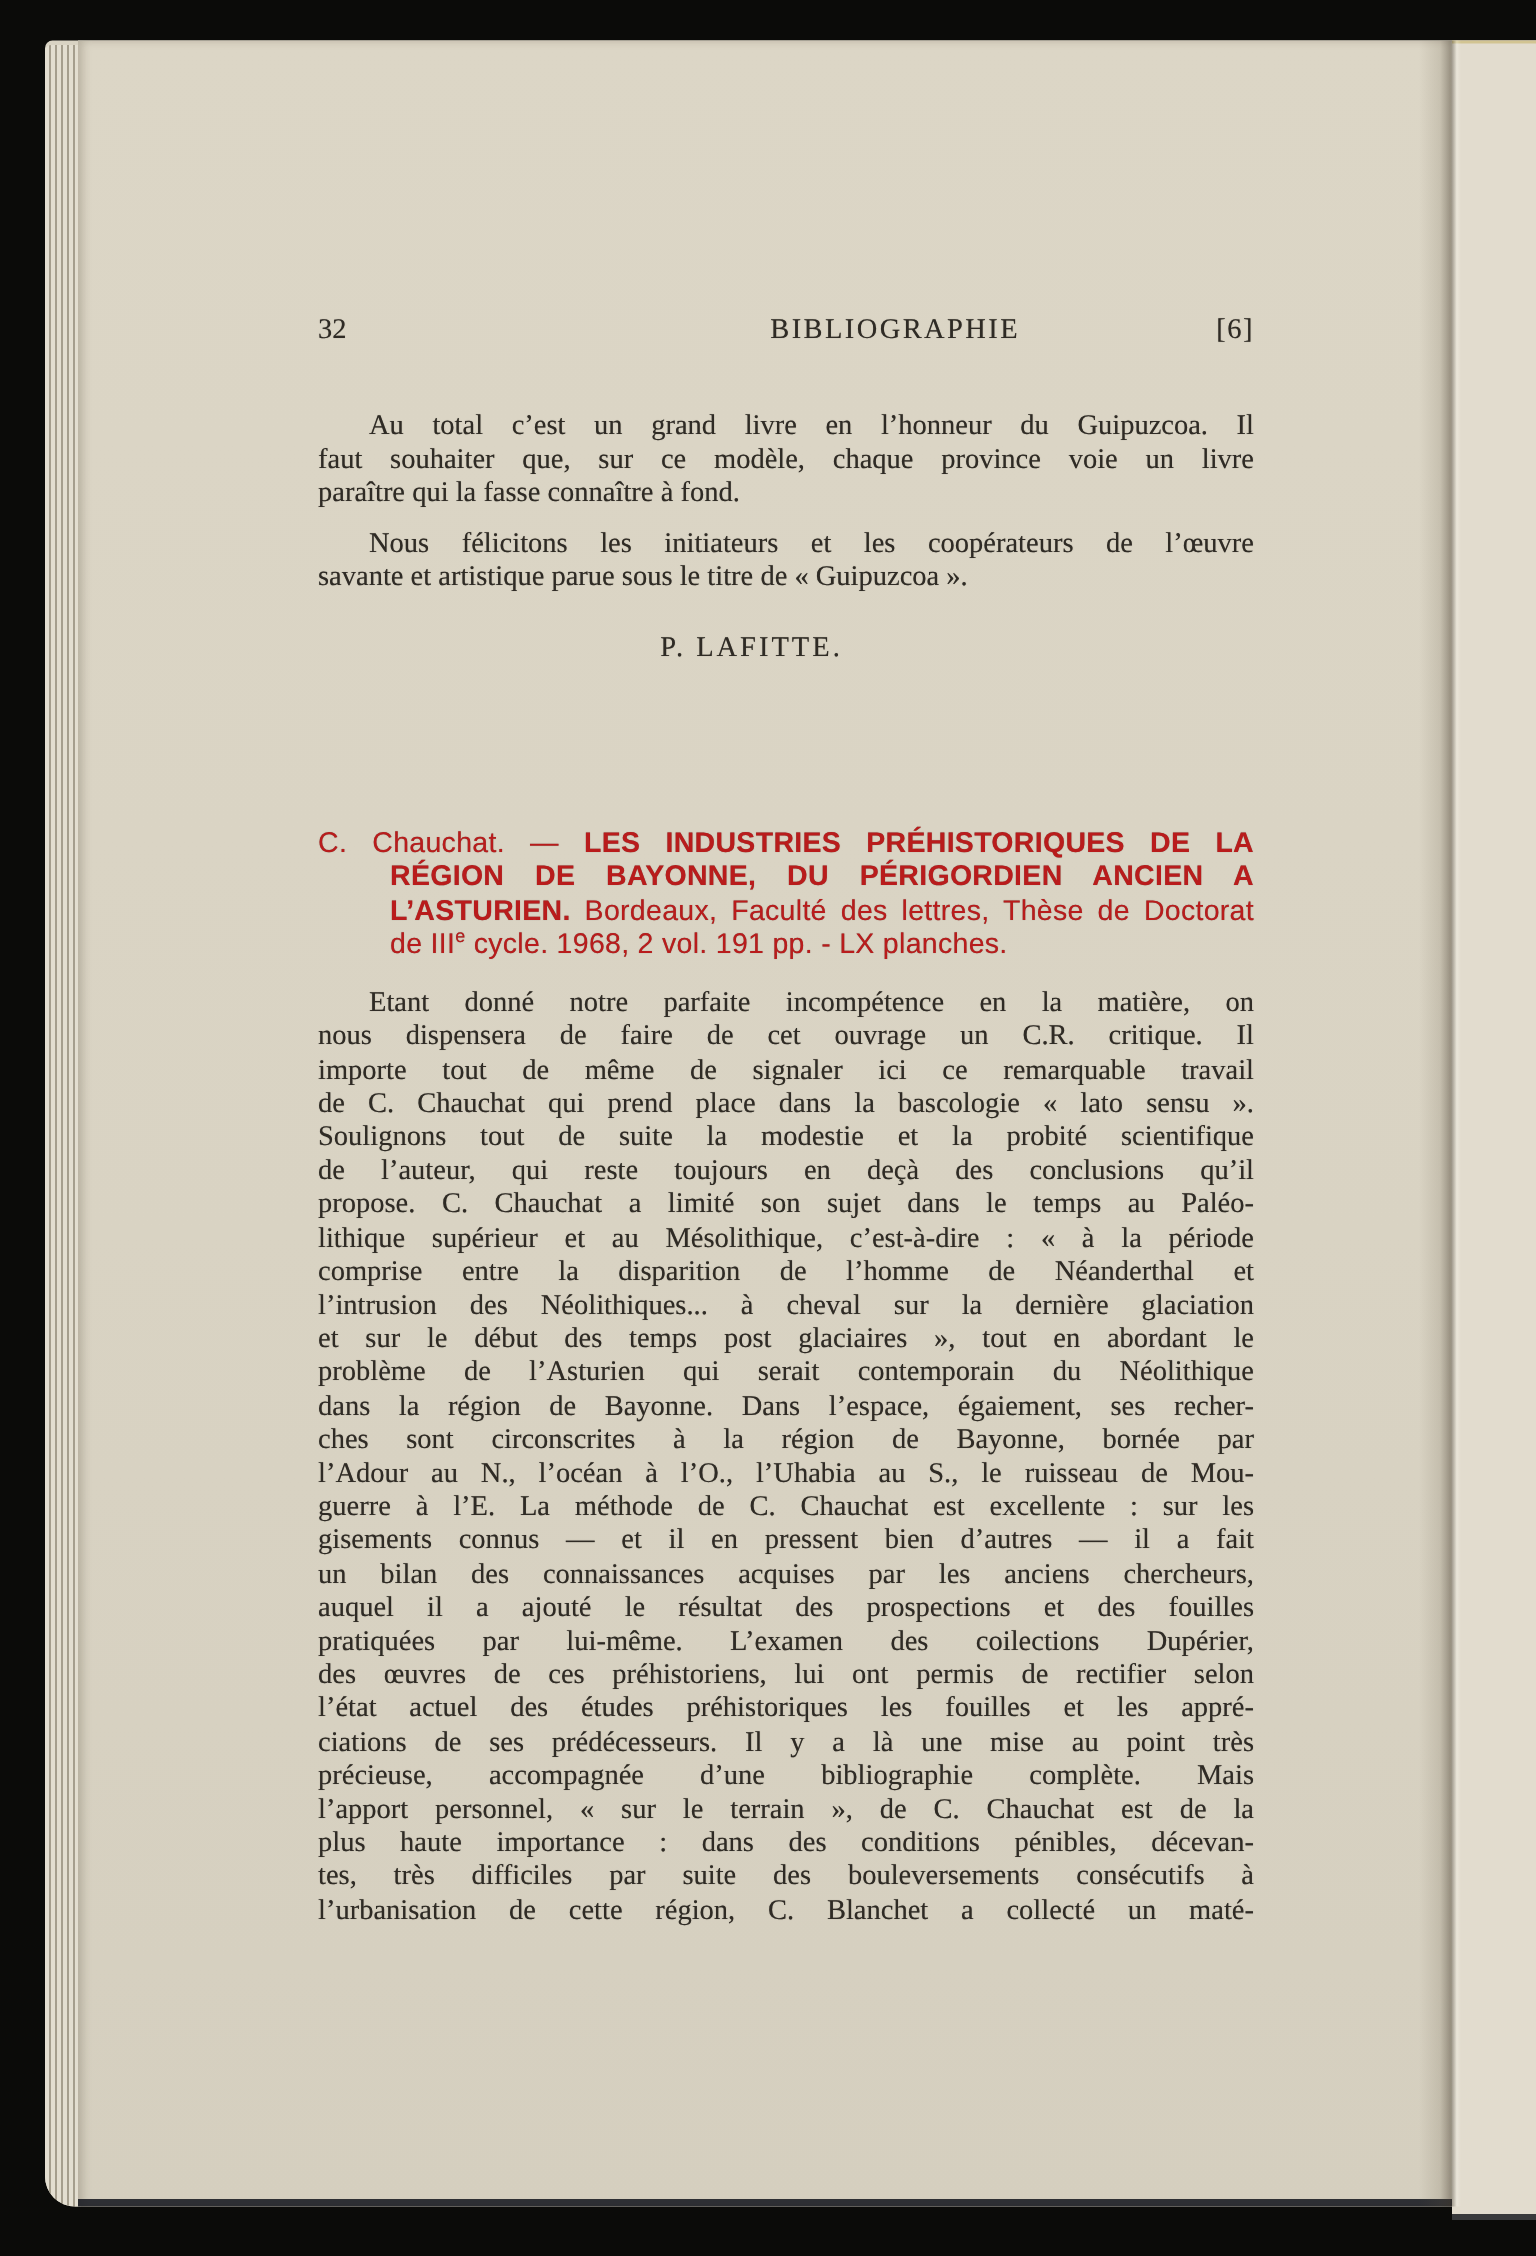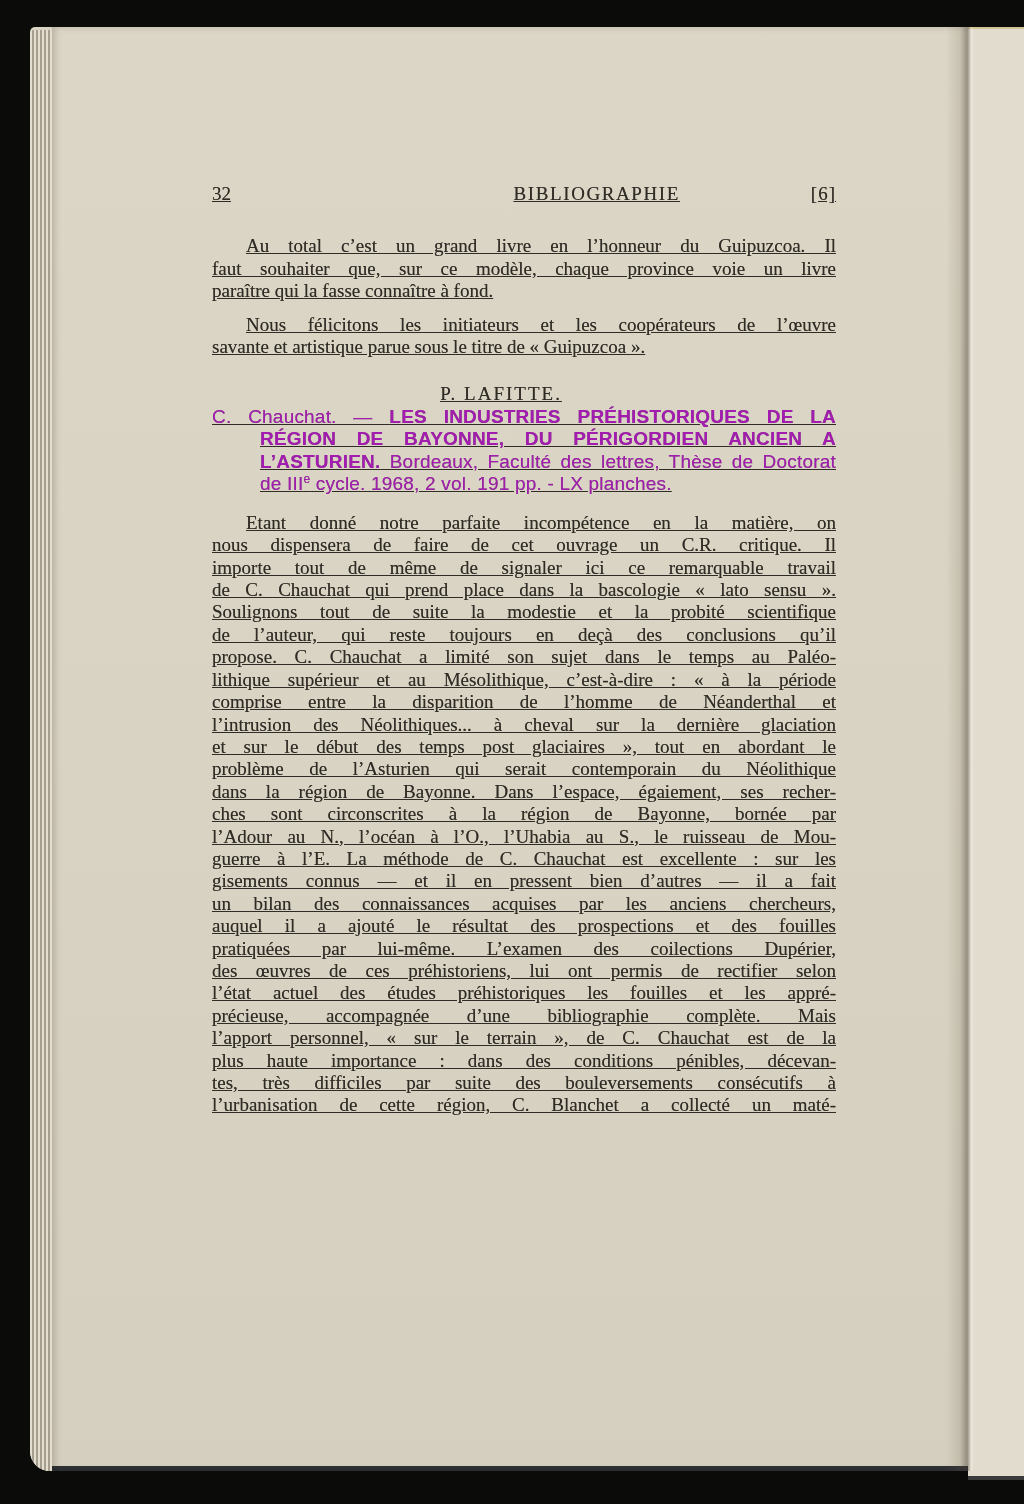--- a/index.html
+++ b/index.html
@@ -48,50 +48,50 @@
       rgba(0,0,0,0) 0%,
       rgba(96,86,66,0.16) 50%,
       rgba(70,60,45,0.42) 74%,
       rgba(42,36,26,0.30) 80%,
       rgba(255,255,246,0.28) 90%,
       rgba(0,0,0,0) 100%);
   }
 
   
   .text-block {
-    position:absolute; left:182px; top:156px;
+    position:absolute; left:182px; top:182px;
     width:624px;
     color:#2f2b25;
     font-size:19px; line-height:22.4px;
     text-shadow:0 0 0.5px rgba(47,43,37,0.55);
     z-index:3;
-    text-decoration:underline;
   }
   .running-header { display:flex; align-items:baseline; }
   .rh-left  { flex:1; text-align:left; }
   .rh-center{ flex:2; text-align:right; letter-spacing:1.6px; }
   .rh-right { flex:1; text-align:right; letter-spacing:1px; }
 
   .line { text-align:justify; text-align-last:justify; }
   .para .line:first-child { text-indent:34px; }
   .para .line:last-child  { text-align-last:left; }
   .para.review .line:last-child { text-align-last:justify; }
 
-  .para1 { margin-top:30px; }
+  .para1 { margin-top:42px; }
   .para2 { margin-top:11px; }
   .signature {
     margin-top:25px;
     text-align:center; padding-right:46px;
     letter-spacing:2px;
   }
   .entry {
+    margin-top:108px;
     font-family:"Liberation Sans", sans-serif;
     font-size:19px; line-height:22.5px;
     letter-spacing:0.2px;
-    color:#a21caf;
+    color:#b91c1c;
     padding-left:48px; text-indent:-48px;
     text-align:justify;
   }
   .entry .bold { font-weight:700; }
   .entry sup { font-size:12px; line-height:0; vertical-align:super; }
   .review { margin-top:16px; }
 </style>
 </head>
 <body>
 
@@ -140,20 +140,21 @@
         <div class="line">dans la région de Bayonne. Dans l’espace, égaiement, ses recher-</div>
         <div class="line">ches sont circonscrites à la région de Bayonne, bornée par</div>
         <div class="line">l’Adour au N., l’océan à l’O., l’Uhabia au S., le ruisseau de Mou-</div>
         <div class="line">guerre à l’E. La méthode de C. Chauchat est excellente : sur les</div>
         <div class="line">gisements connus — et il en pressent bien d’autres — il a fait</div>
         <div class="line">un bilan des connaissances acquises par les anciens chercheurs,</div>
         <div class="line">auquel il a ajouté le résultat des prospections et des fouilles</div>
         <div class="line">pratiquées par lui-même. L’examen des coilections Dupérier,</div>
         <div class="line">des œuvres de ces préhistoriens, lui ont permis de rectifier selon</div>
         <div class="line">l’état actuel des études préhistoriques les fouilles et les appré-</div>
+        <div class="line">ciations de ses prédécesseurs. Il y a là une mise au point très</div>
         <div class="line">précieuse, accompagnée d’une bibliographie complète. Mais</div>
         <div class="line">l’apport personnel, « sur le terrain », de C. Chauchat est de la</div>
         <div class="line">plus haute importance : dans des conditions pénibles, décevan-</div>
         <div class="line">tes, très difficiles par suite des bouleversements consécutifs à</div>
         <div class="line">l’urbanisation de cette région, C. Blanchet a collecté un maté-</div>
       </div>
 
   </div>
 </div>
 

